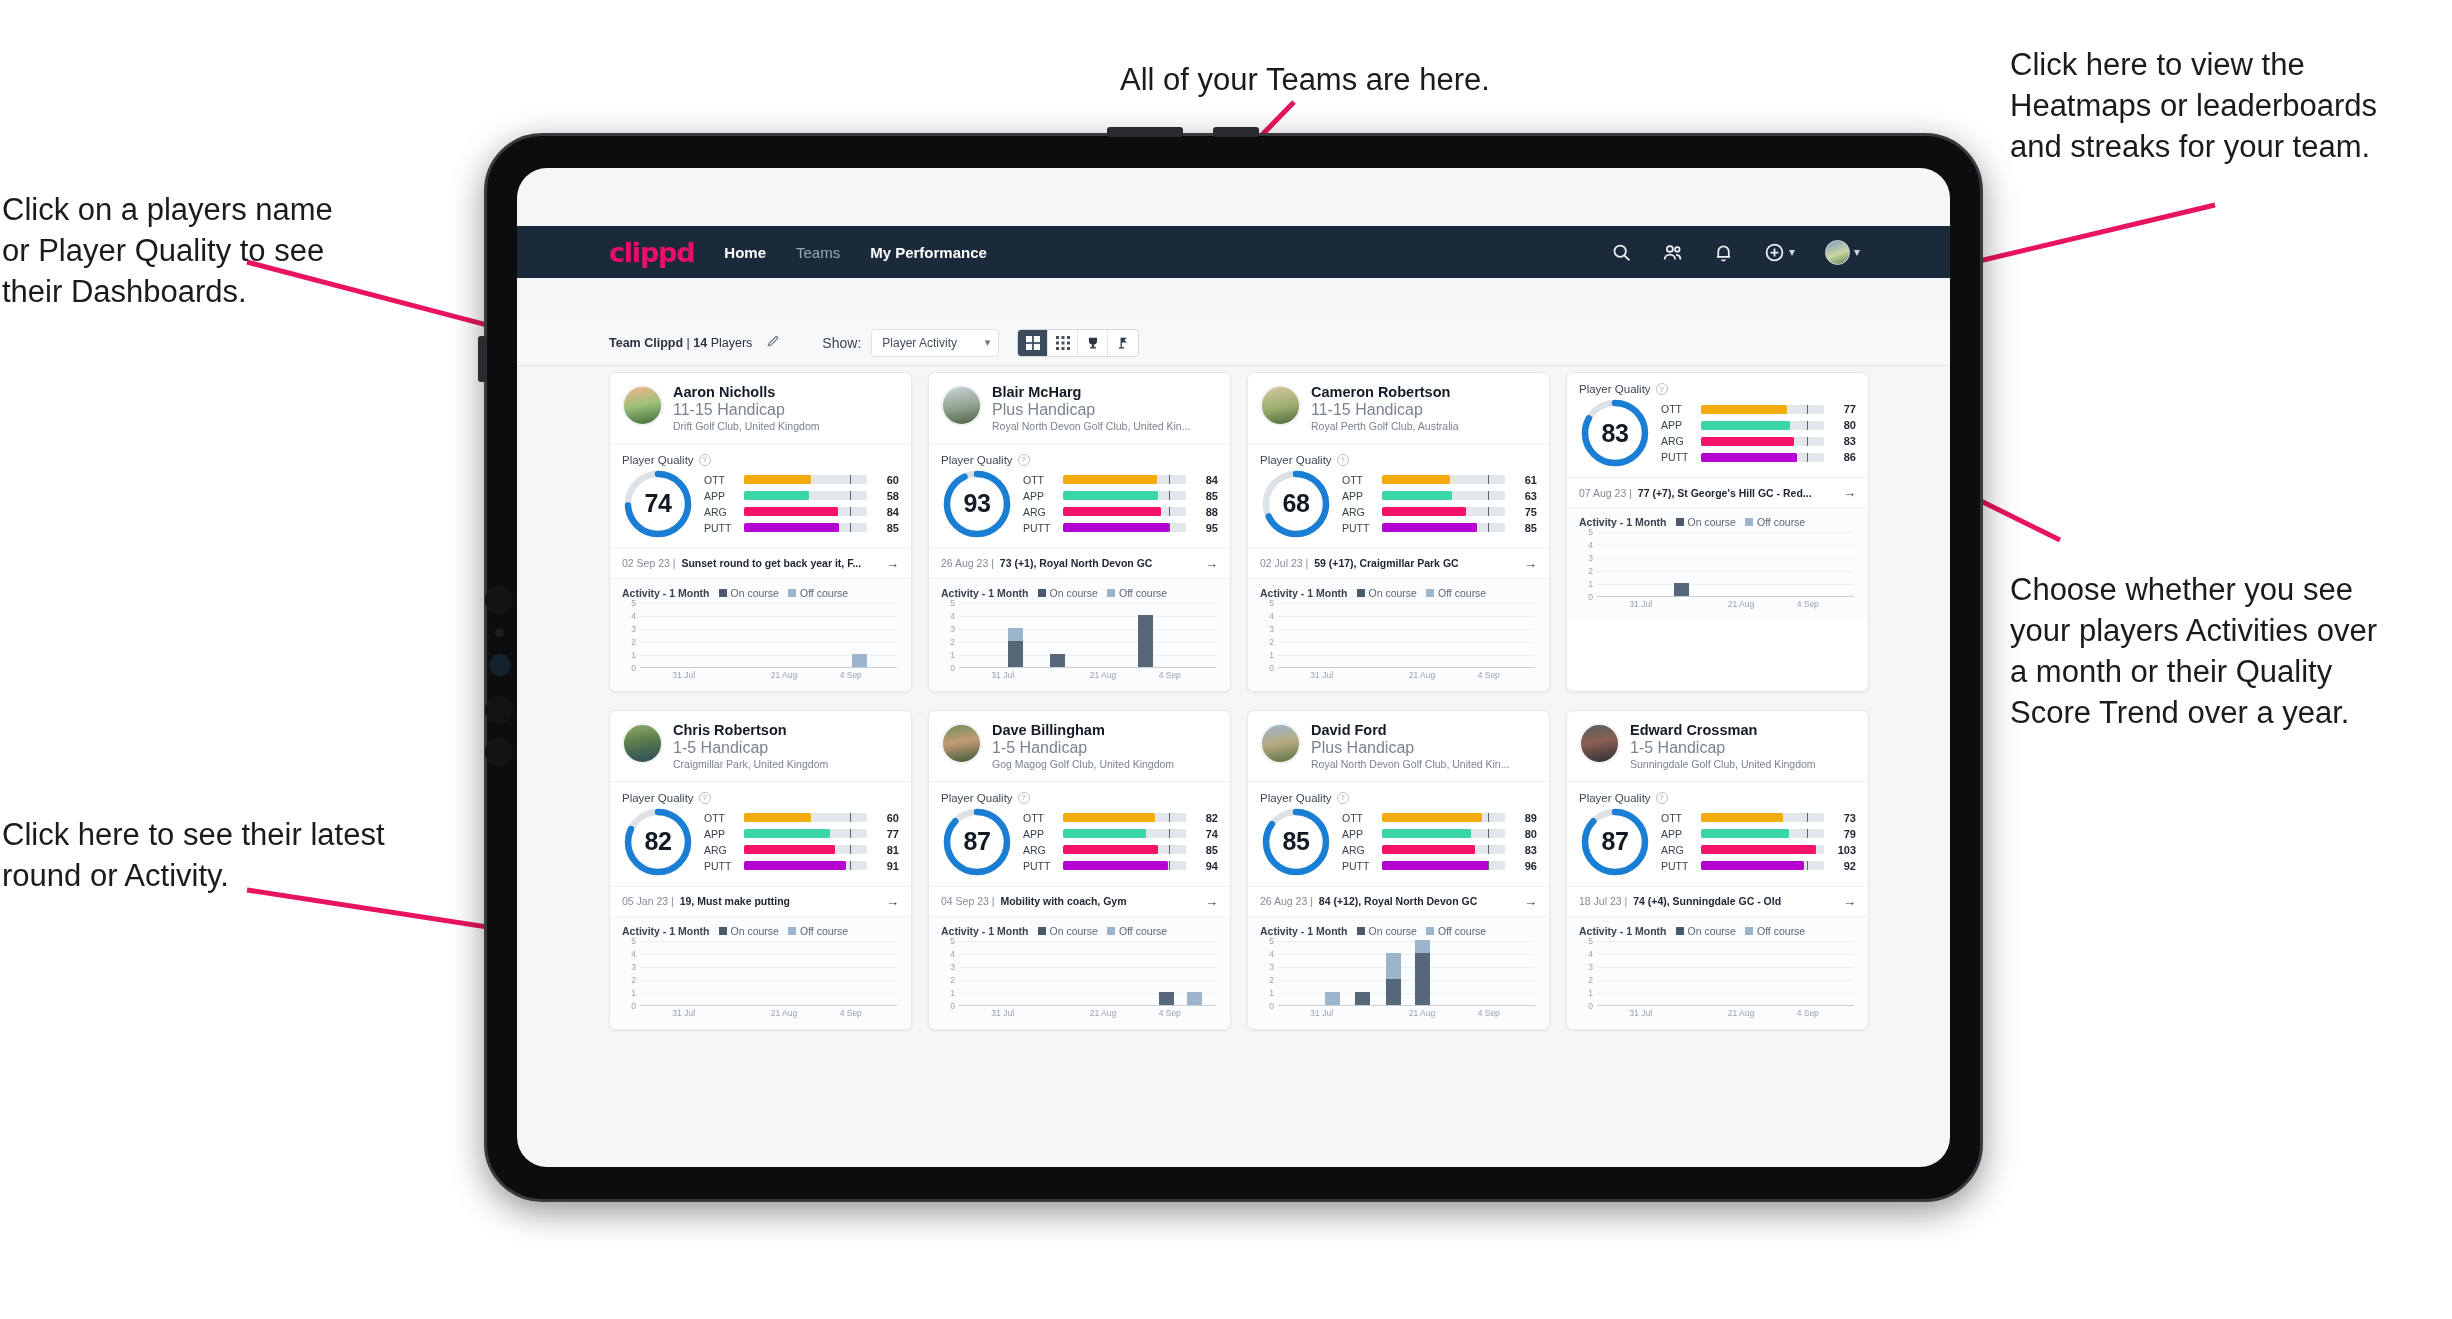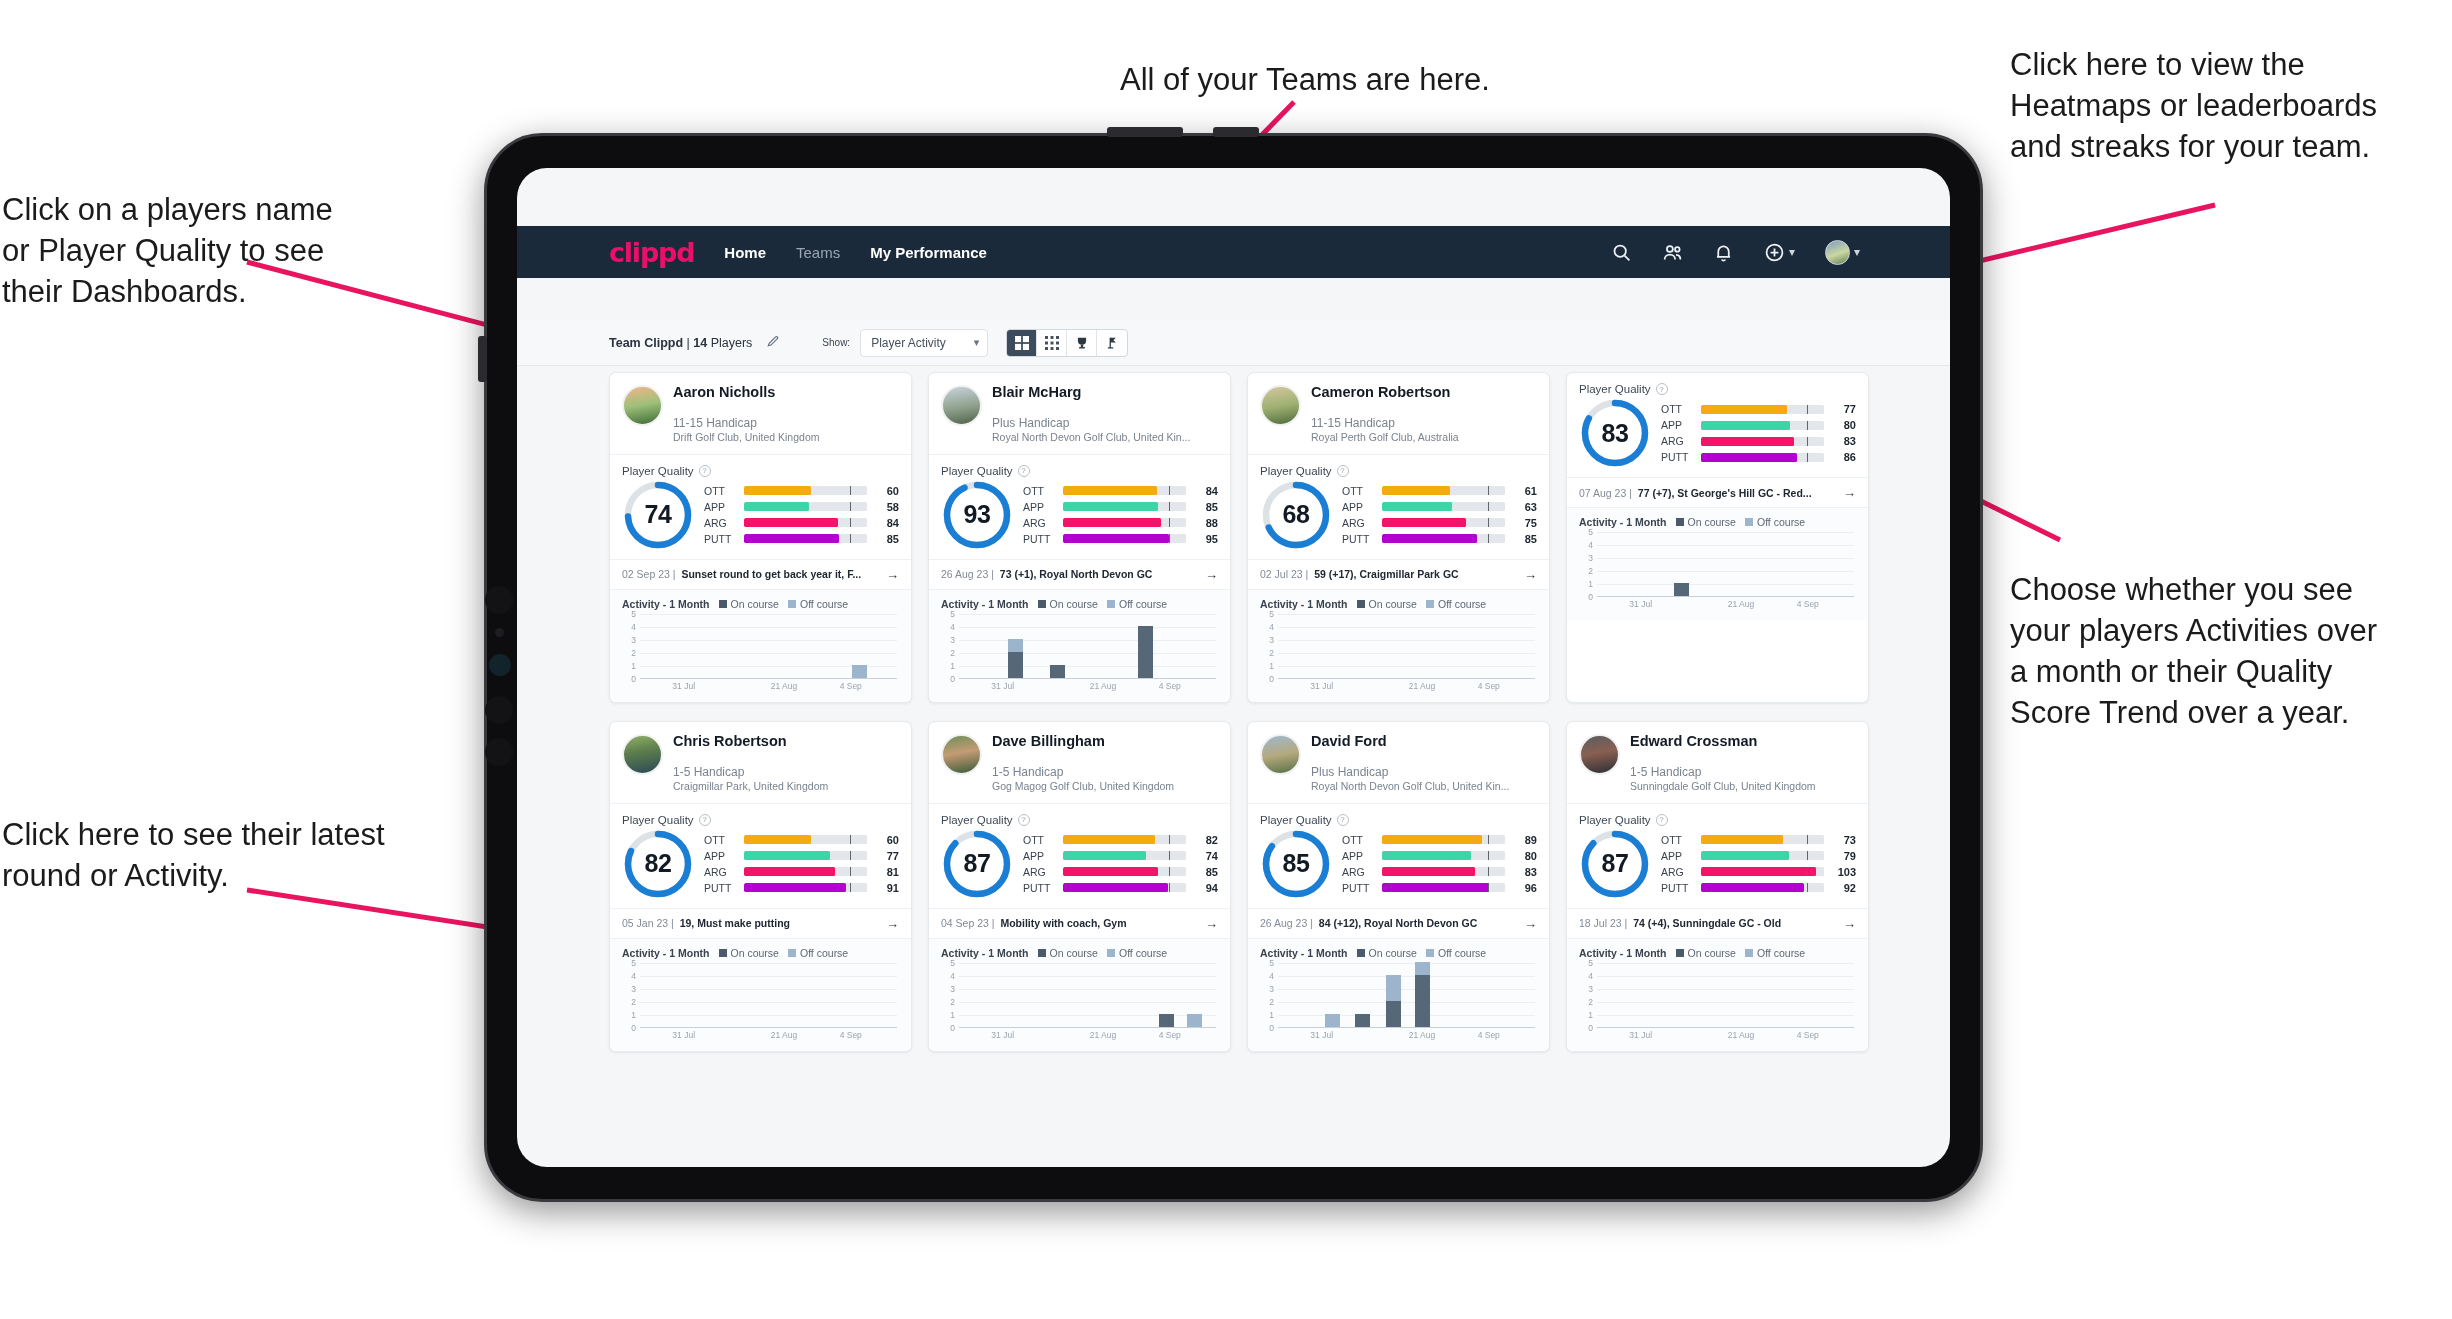--- a/index.html
+++ b/index.html
@@ -120,21 +120,21 @@
   }
   #teamlabel { margin-left:92px; font-size:12.5px; color:#2a3240; }
   #teamlabel b { font-weight:700; }
   #pencil { margin-left:14px; color:#63707f; font-size:14px; }
   #searchbox {
     margin-left:18px; width:482px; height:28px; background:#fff;
     border:1px solid #dde1e6; border-radius:4px;
     display:flex; align-items:center; padding:0 10px; gap:8px;
   }
   #searchbox .ph { color:#a3adb8; font-size:12.5px; }
-  #showlabel { margin-left:42px; font-size:10px; color:#3b4450; }
+  #showlabel { margin-left:42px; font-size:14px; color:#3b4450; }
   #showselect {
     margin-left:10px; width:128px; height:28px; background:#fff;
     border:1px solid #dde1e6; border-radius:4px;
     display:flex; align-items:center; justify-content:space-between;
     padding:0 8px 0 10px; font-size:12px; color:#46505d;
   }
   #viewtoggle {
     margin-left:18px; display:flex; border:1px solid #d3d8de;
     border-radius:4px; overflow:hidden; background:#fff; height:28px;
   }
@@ -155,21 +155,21 @@
     border:1px solid #e7eaed;
     box-shadow:0 1px 3px rgba(16,24,40,.07);
     overflow:hidden;
   }
   .card-head { display:flex; padding:12px 12px 11px 12px; gap:10px; border-bottom:1px solid #eef0f3; }
   .pavatar {
     width:41px;height:41px;border-radius:50%;flex:0 0 41px;
     border:2px solid #f0f1f3; background-size:cover;
   }
   .pname { font-size:14.5px; font-weight:700; color:#141b26; display:flex; align-items:center; gap:6px; line-height:1.1;}
-  .phcap { font-size:12px; color:#7a838f; margin-top:15px; }
+  .phcap { font-size:16px; color:#7a838f; margin-top:0; }
   .pclub { font-size:10.5px; color:#7a838f; margin-top:1px; white-space:nowrap; overflow:hidden; text-overflow:ellipsis; width:212px;}
 
   .pq-wrap { padding:10px 12px 8px 12px; }
   .pq-title { font-size:11.5px; color:#3d4754; display:flex; align-items:center; gap:5px; margin-bottom:2px;}
   .qmark { width:12px;height:12px;border-radius:50%;border:1px solid #b9c0c8;color:#9aa3ad;font-size:8px;display:inline-flex;align-items:center;justify-content:center;}
   .pq-body { display:flex; align-items:center; gap:10px; }
   .ring { position:relative; width:72px; height:72px; flex:0 0 72px; }
   .ring svg { transform:rotate(-90deg); }
   .ring .val {
     position:absolute; inset:0; display:flex; align-items:center; justify-content:center;

